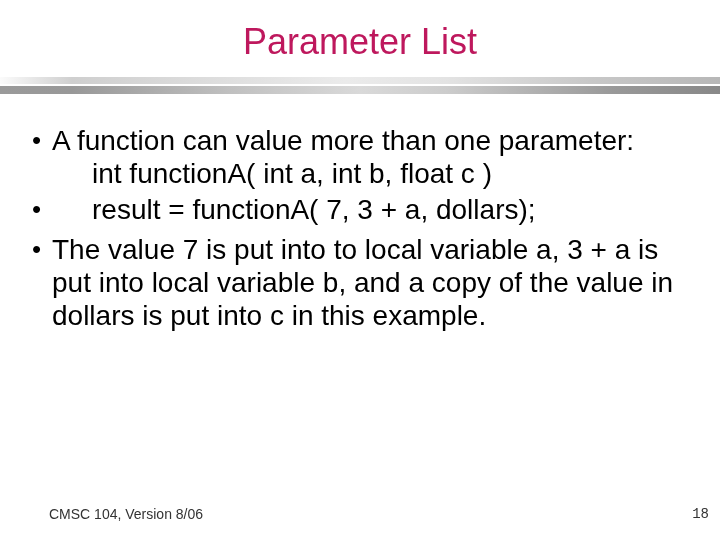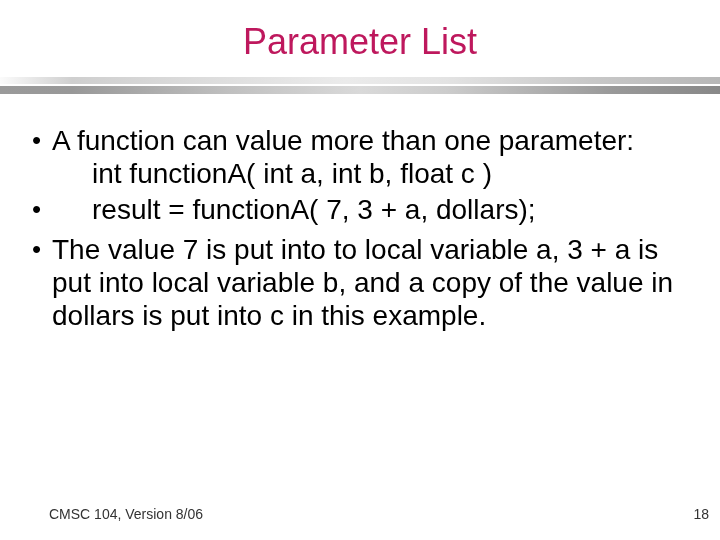--- a/index.html
+++ b/index.html
@@ -76,21 +76,21 @@
   }
   .footer-item {
     position: absolute;
     top: 505px;
     font-size: 14px;
     line-height: 18px;
     color: #333333;
   }
   .footer-course { left: 13px; margin-left: 36px; }
   .footer-file { left: 253px; }
-  .footer-page { right: 11px; text-align: right; }
+  .footer-page { right: 11px; text-align: right; font-family: Liberation Mono, monospace; }
 </style>
 </head>
 <body>
 
 <div class="slide">
 
   <div class="title">Parameter List</div>
 
   <div class="rule-top"></div>
   <div class="rule-bottom"></div>

